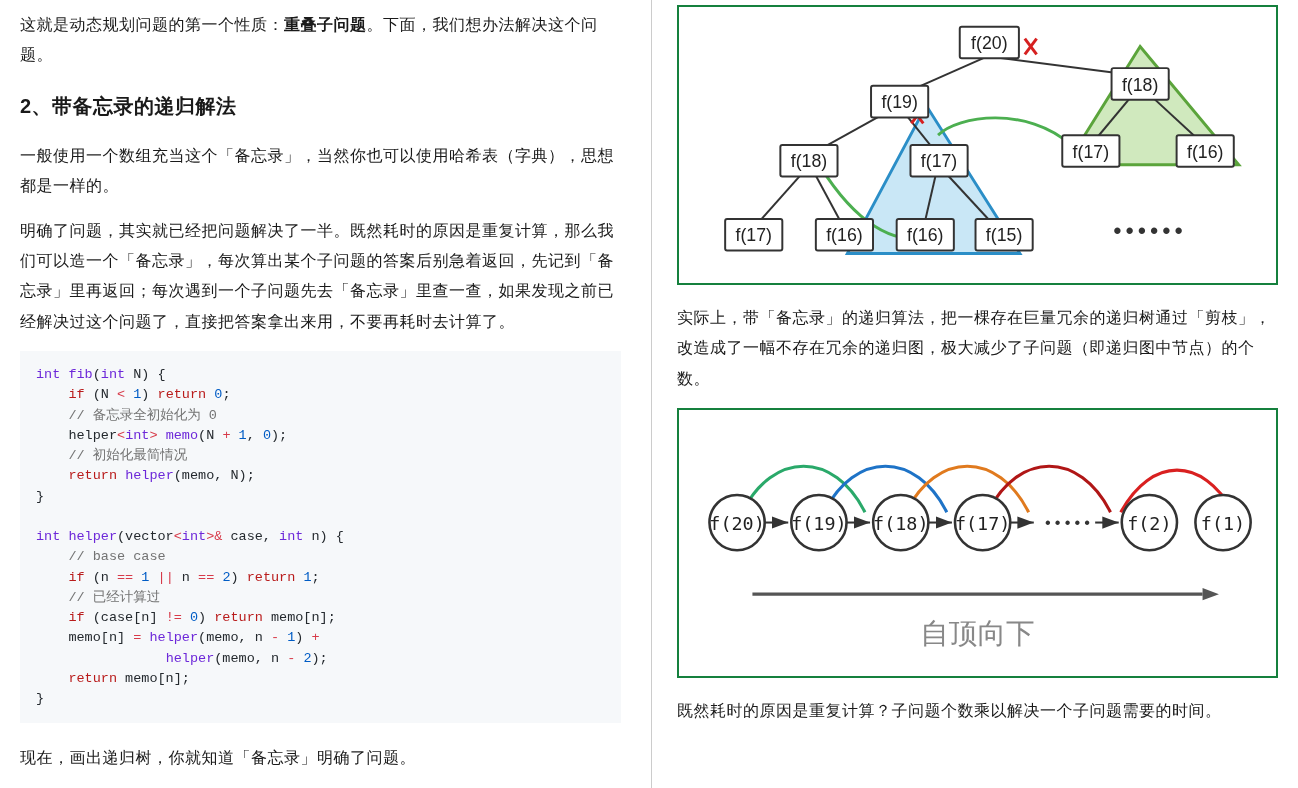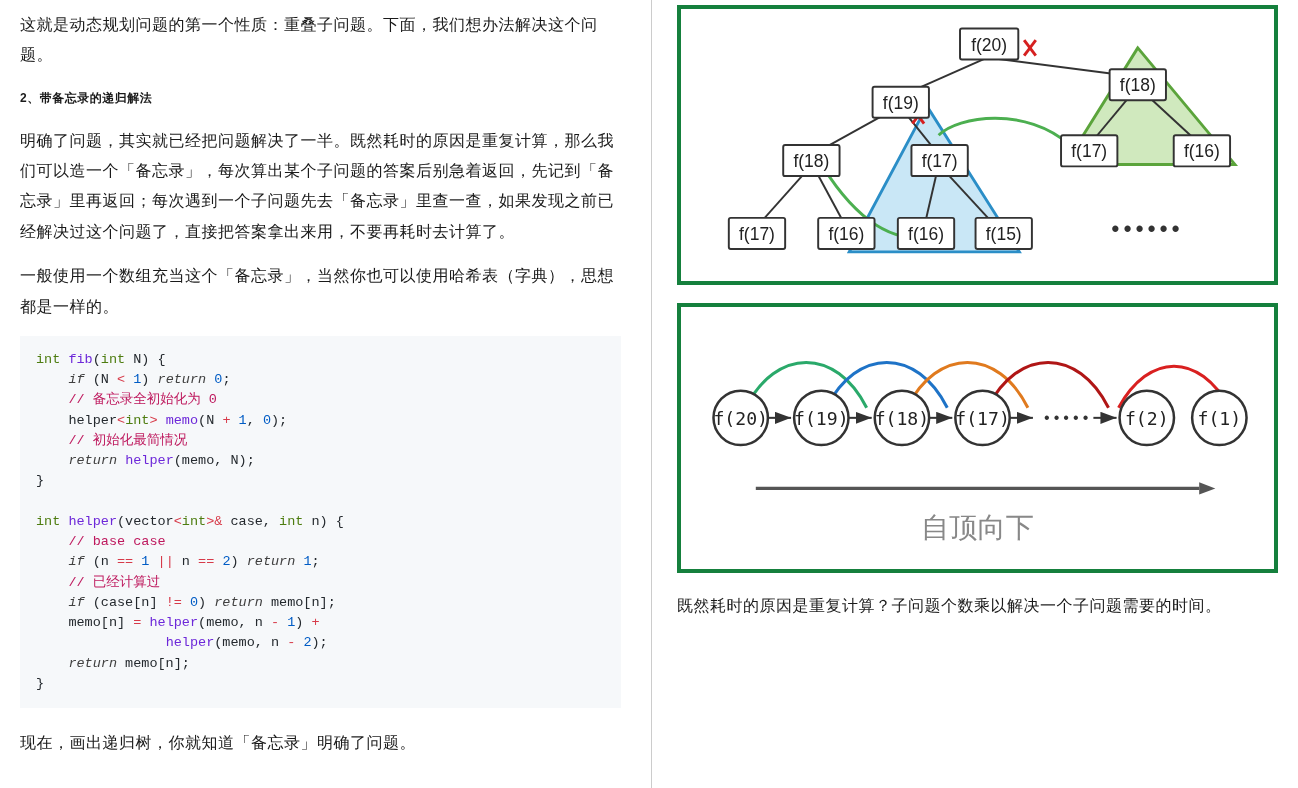--- a/index.html
+++ b/index.html
@@ -15,42 +15,42 @@
       background: #fff;
     }
     .col {
       flex: 1;
       padding: 10px 30px 10px 20px;
       overflow: hidden;
     }
     .col-left { border-right: 1px solid #ccc; }
     .col-right { padding: 5px 20px 10px 25px; }
     p { margin-bottom: 14px; color: #1a1a1a; letter-spacing: 0.5px; }
-    .bold-inline { font-weight: 400; }
-    h3 { font-size: 12px; font-weight: 700; margin: 16px 0 16px 0; letter-spacing: 0.5px; }
+    .bold-inline { font-weight: 700; }
+    h3 { font-size: 20px; font-weight: 700; margin: 16px 0 16px 0; letter-spacing: 0.5px; }
     pre {
       background: #f6f8fa;
       padding: 14px 16px;
       font-family: "SFMono-Regular", Consolas, "Liberation Mono", Menlo, monospace;
       font-size: 13.5px;
       line-height: 1.5;
       color: #24292e;
       margin-bottom: 20px;
       overflow: auto;
       white-space: pre;
     }
-    .tok-type { color: #4d7c0f; }
+    .tok-type { color: #6d28d9; }
     .tok-fn { color: #6d28d9; }
     .tok-num { color: #005cc5; }
-    .tok-cmt { color: #be185d; }
-    .tok-kw { color: #404040; font-style: italic; }
+    .tok-cmt { color: #737373; }
+    .tok-kw { color: #b91c1c; }
     .tok-op { color: #d73a49; }
     .figure {
       width: 100%;
-      border: 4px solid #15803d;
+      border: 2px solid #15803d;
       background: #fff;
       margin-bottom: 18px;
       display: flex;
       align-items: center;
       justify-content: center;
     }
     .fig1 { height: 280px; }
     .fig2 { height: 270px; }
     svg text { font-family: "Comic Sans MS", "Segoe UI", sans-serif; }
     .node-box { fill: #fff; stroke: #333; stroke-width: 2; }
@@ -68,22 +68,22 @@
     .dots { fill: #333; font-size: 24px; letter-spacing: 4px; text-anchor: middle; }
   </style>
 </head>
 <body>
 
 <div class="col col-left">
   <p>
     <span>这就是动态规划问题的第一个性质：</span><span class="bold-inline">重叠子问题</span><span>。下面，我们想办法解决这个问题。</span>
   </p>
   <h3>2、带备忘录的递归解法</h3>
+  <p>一般使用一个数组充当这个「备忘录」，当然你也可以使用哈希表（字典），思想都是一样的。</p>
   <p>明确了问题，其实就已经把问题解决了一半。既然耗时的原因是重复计算，那么我们可以造一个「备忘录」，每次算出某个子问题的答案后别急着返回，先记到「备忘录」里再返回；每次遇到一个子问题先去「备忘录」里查一查，如果发现之前已经解决过这个问题了，直接把答案拿出来用，不要再耗时去计算了。</p>
-  <p>一般使用一个数组充当这个「备忘录」，当然你也可以使用哈希表（字典），思想都是一样的。</p>
   <pre id="codeblock"><span class="tok-type">int </span><span class="tok-fn">fib</span><span>(</span><span class="tok-type">int </span><span>N</span><span>) {</span>
 <span>    </span><span class="tok-kw">if</span><span> (N </span><span class="tok-op">&lt;</span><span> </span><span class="tok-num">1</span><span>) </span><span class="tok-kw">return</span><span> </span><span class="tok-num">0</span><span>;</span>
 <span>    </span><span class="tok-cmt">// 备忘录全初始化为 0</span>
 <span>    helper</span><span class="tok-op">&lt;</span><span class="tok-type">int</span><span class="tok-op">&gt;</span><span> </span><span class="tok-fn">memo</span><span>(N </span><span class="tok-op">+</span><span> </span><span class="tok-num">1</span><span>, </span><span class="tok-num">0</span><span>);</span>
 <span>    </span><span class="tok-cmt">// 初始化最简情况</span>
 <span>    </span><span class="tok-kw">return</span><span> </span><span class="tok-fn">helper</span><span>(memo, N);</span>
 <span>}</span>
 <span> </span>
 <span class="tok-type">int </span><span class="tok-fn">helper</span><span>(vector</span><span class="tok-op">&lt;</span><span class="tok-type">int</span><span class="tok-op">&gt;&amp;</span><span> case, </span><span class="tok-type">int </span><span>n</span><span>) {</span>
 <span>    </span><span class="tok-cmt">// base case</span>
@@ -172,20 +172,21 @@
         </g>
       <g>
           <rect class="node-box" x="482" y="130" width="58" height="32" rx="2"></rect>
           <text class="node-label" x="511" y="148">f(16)</text>
         </g>
 
       <text class="dots" x="455" y="235">••••••</text>
     </svg>
   </div>
 
+  <p>实际上，带「备忘录」的递归算法，把一棵存在巨量冗余的递归树通过「剪枝」，改造成了一幅不存在冗余的递归图，极大减少了子问题（即递归图中节点）的个数。</p>
 
   <div class="figure fig2">
     <svg viewBox="0 0 580 260" width="100%" height="100%">
       <defs>
         <marker id="ah" markerWidth="10" markerHeight="10" refX="8" refY="3" orient="auto">
           <path d="M0,0 L8,3 L0,6 Z" fill="#333"></path>
         </marker>
       </defs>
 
       <path d="M60,100 C90,40 150,40 180,100" stroke="#2aa96a" stroke-width="3" fill="none"></path>

